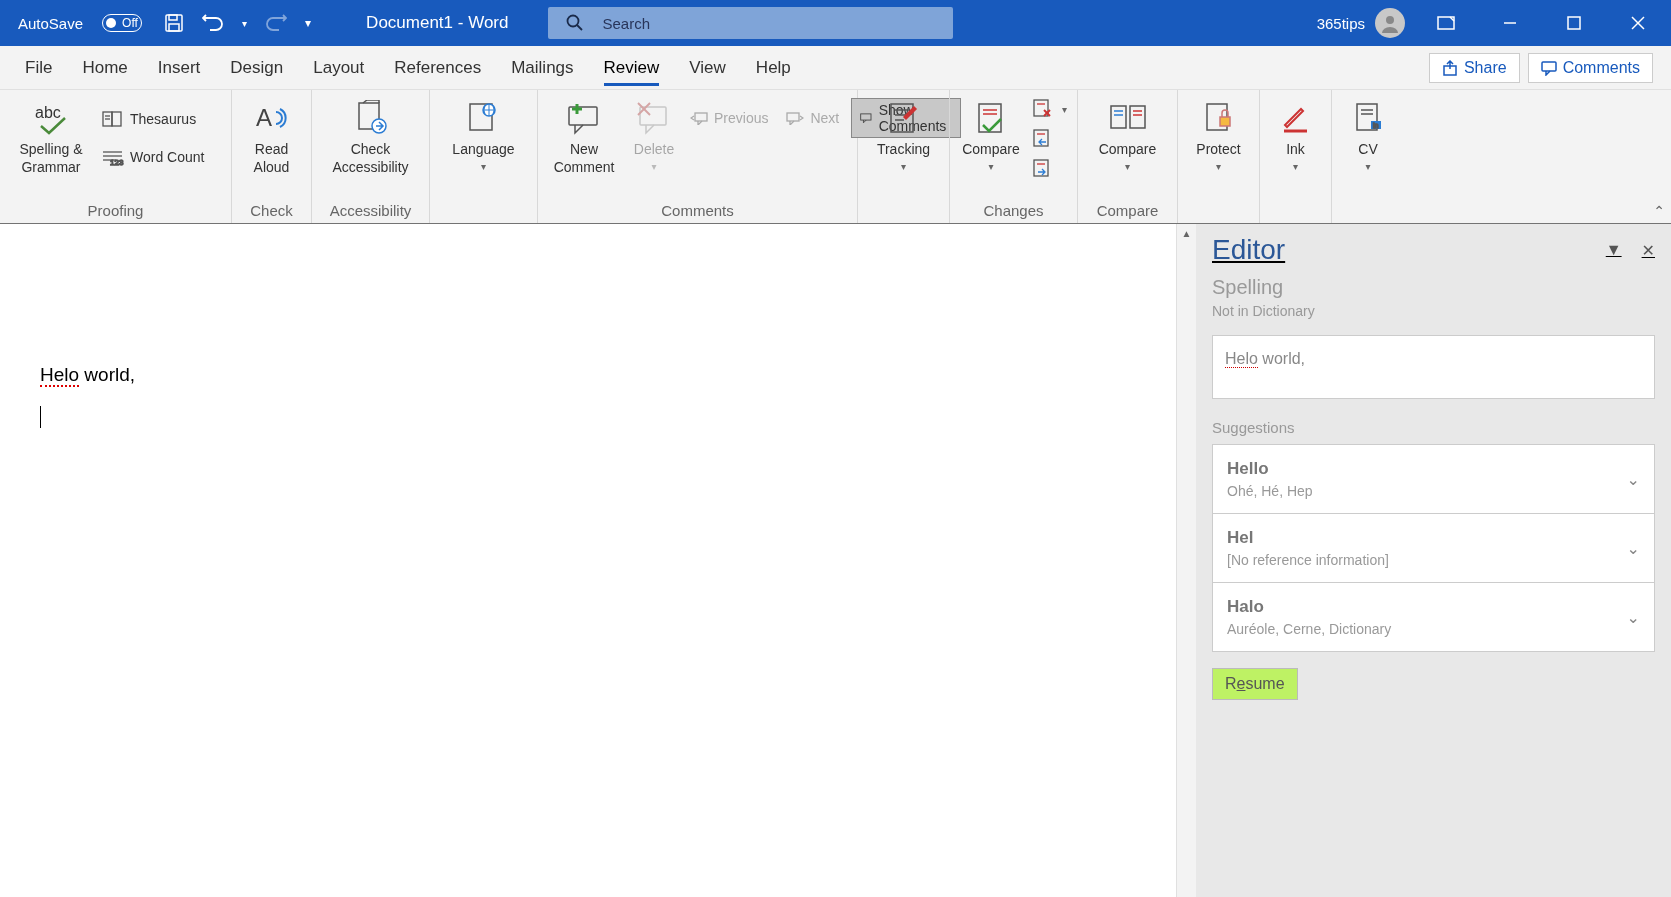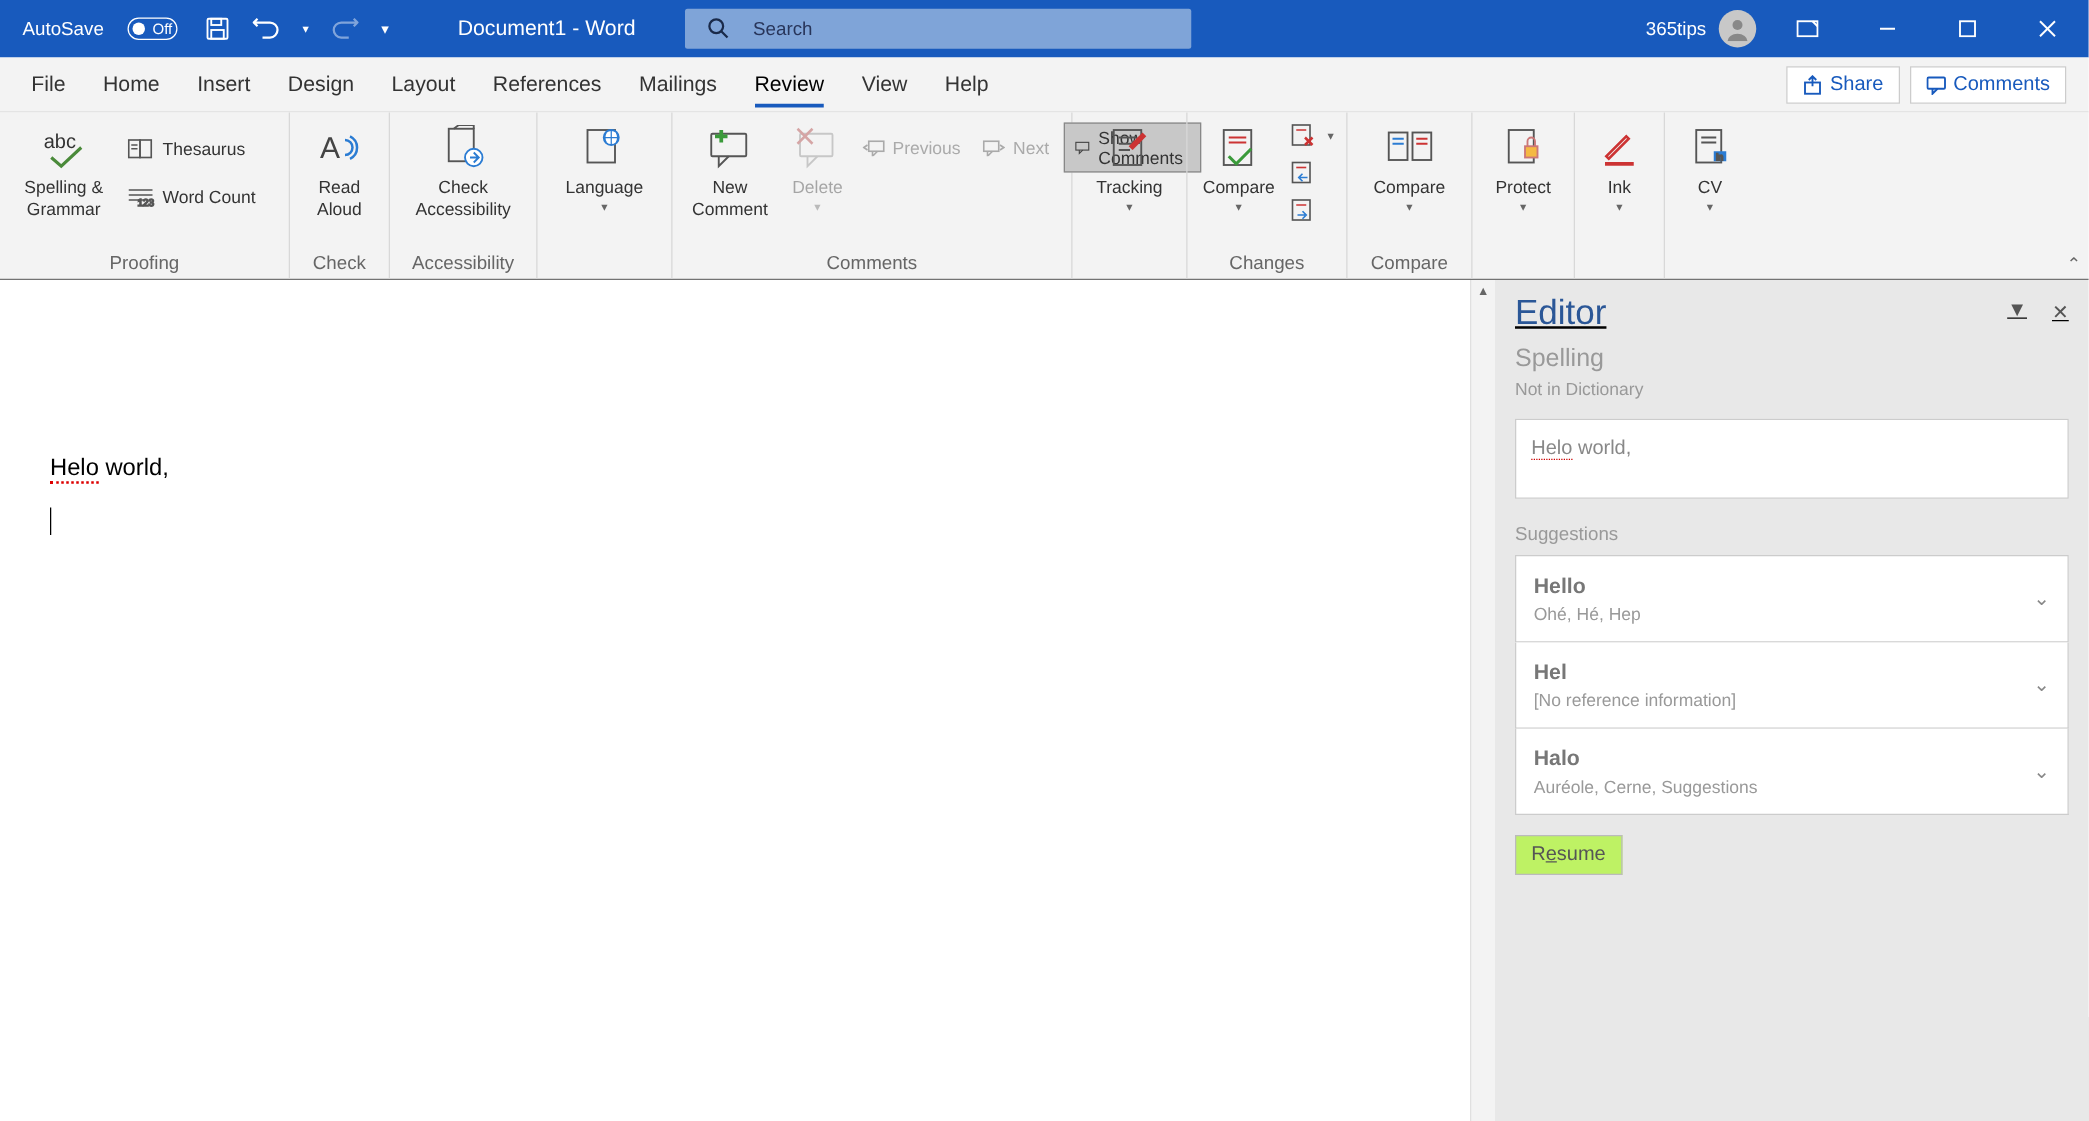--- a/index.html
+++ b/index.html
@@ -497,21 +497,21 @@
       <div class="sugg">
         <div class="sugg-main">
           <div class="sugg-word">Hel</div>
           <div class="sugg-info">[No reference information]</div>
         </div>
         <span class="sugg-chev">⌄</span>
       </div>
       <div class="sugg">
         <div class="sugg-main">
           <div class="sugg-word">Halo</div>
-          <div class="sugg-info">Auréole, Cerne, Suggestions</div>
+          <div class="sugg-info">Auréole, Cerne, Dictionary</div>
         </div>
         <span class="sugg-chev">⌄</span>
       </div>
     </div>
     <button class="resume-btn">
       <span>R<u>e</u>sume</span>
     </button>
   </div>
 </div>
 

